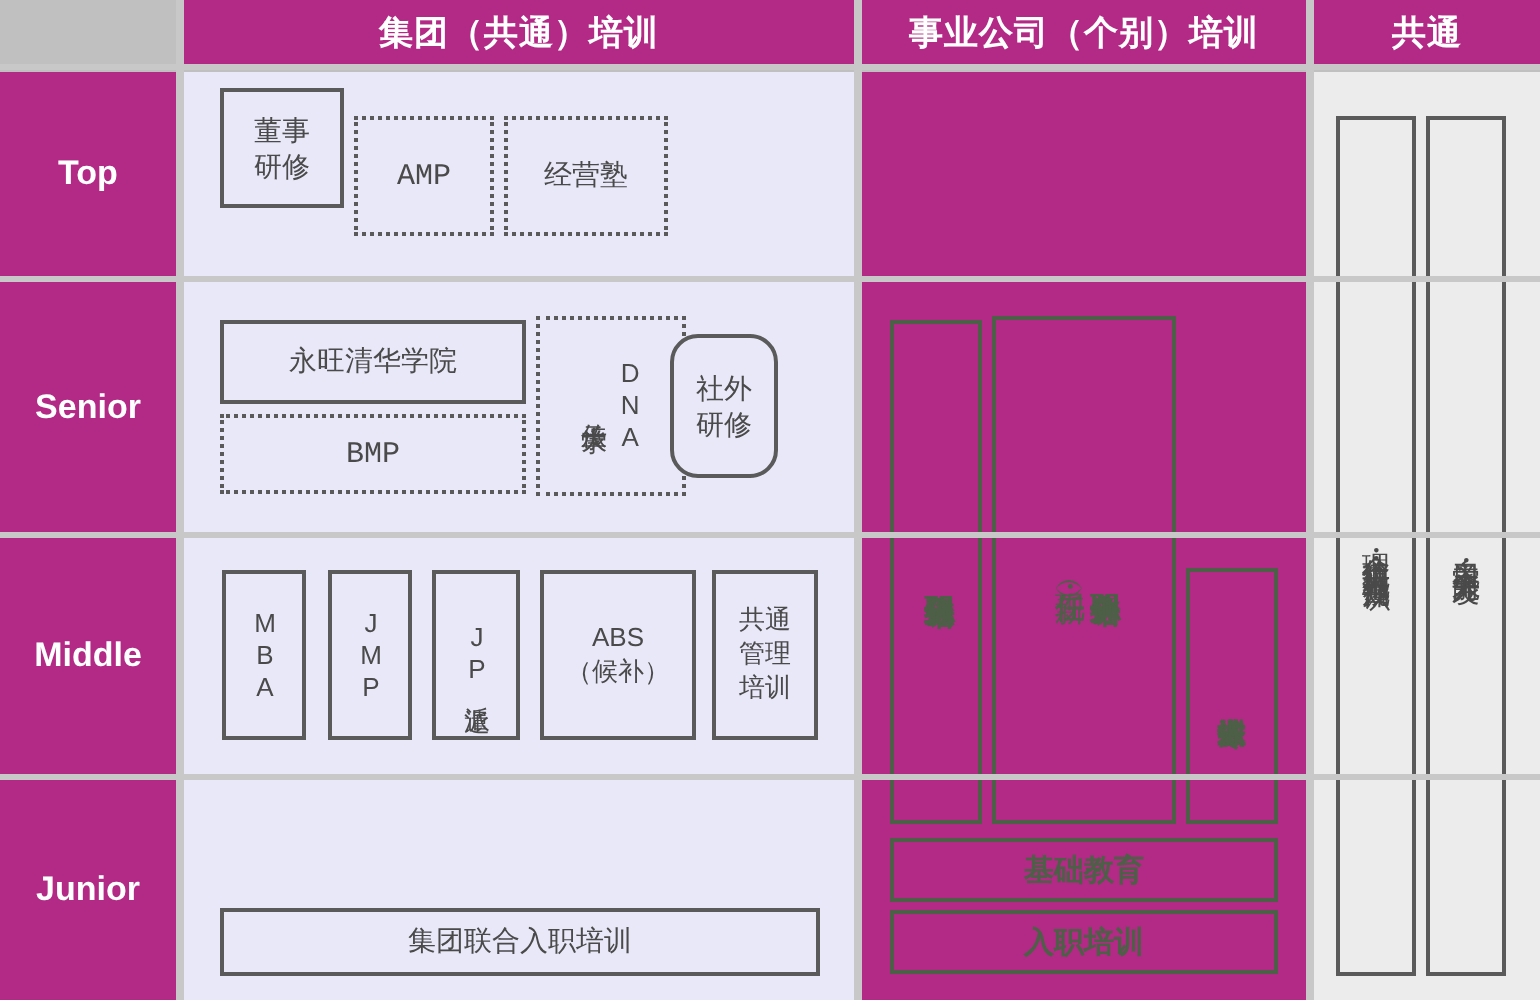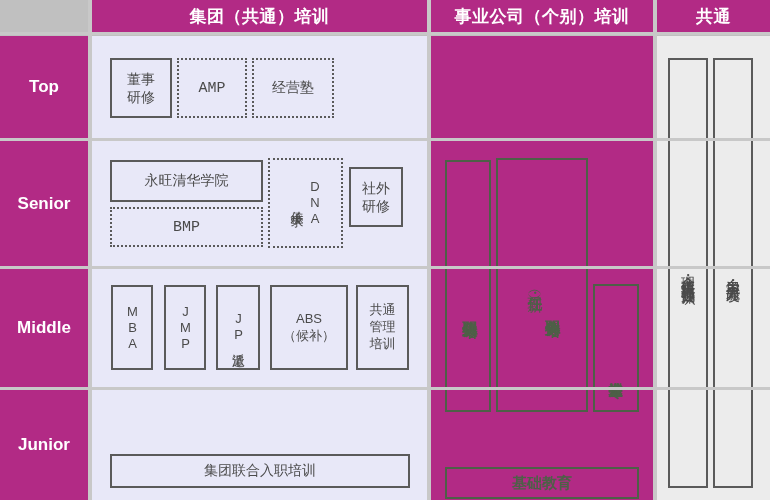--- a/index.html
+++ b/index.html
@@ -59,21 +59,21 @@
   }
   .vtext-b{
     writing-mode:vertical-rl;
     text-orientation:upright;
     line-height:1.05;
     letter-spacing:0px;
   }
   .f13{font-size:13px;}
   .f14{font-size:14px;}
   .f15{font-size:15px;font-family:Liberation Mono, monospace;}
-  .bold{font-weight:bold;margin-top:48px;}
+  .bold{font-weight:bold;}
   .lh13{line-height:1.3;}
 
   
   .hline{position:absolute;background:#c8c8c8;height:3px;left:0;width:770px;}
   .vline{position:absolute;background:#c8c8c8;width:4px;top:0;}
 </style>
 </head>
 <body>
 
 <div id="root">
@@ -110,42 +110,42 @@
   <div class="abs col-a" style="left:92px;top:269px;width:335px;height:118px;"></div>
   <div class="abs col-a" style="left:92px;top:390px;width:335px;height:110px;"></div>
 
   <div class="abs col-b" style="left:431px;top:36px;width:222px;height:102px;"></div>
   <div class="abs col-b" style="left:431px;top:141px;width:222px;height:125px;"></div>
   <div class="abs col-b" style="left:431px;top:269px;width:222px;height:118px;"></div>
   <div class="abs col-b" style="left:431px;top:390px;width:222px;height:110px;"></div>
 
   <div class="abs col-c" style="left:657px;top:36px;width:113px;height:464px;"></div>
 
-  <div class="box solid onA f14 lh13" style="left:110px;top:58px;width:62px;height:60px;">
+  <div class="box solid onA f14 lh13" style="left:110px;top:44px;width:62px;height:60px;">
     <span style="white-space:pre-line;">董事
 研修</span>
   </div>
   <div class="box dotted onA f15" style="left:177px;top:58px;width:70px;height:60px;">
     <span>AMP</span>
   </div>
   <div class="box dotted onA f14" style="left:252px;top:58px;width:82px;height:60px;">
     <span>经营塾</span>
   </div>
 
   <div class="box solid onA f14" style="left:110px;top:160px;width:153px;height:42px;">
     <span>永旺清华学院</span>
   </div>
   <div class="box dotted onA f15" style="left:110px;top:207px;width:153px;height:40px;">
     <span>BMP</span>
   </div>
   <div class="box dotted onA" style="left:268px;top:158px;width:75px;height:90px;gap:4px;">
     <span class="vtext f13">传承大学</span>
     <span class="vtext f13">DNA</span>
   </div>
-  <div class="box solid onA f14 lh13" style="left:349px;top:167px;width:54px;height:60px;">
+  <div class="box solid onA f14 lh13" style="left:335px;top:167px;width:54px;height:72px;border-radius:14px;">
     <span style="white-space:pre-line;">社外
 研修</span>
   </div>
 
   <div class="box solid onA" style="left:111px;top:285px;width:42px;height:85px;">
     <span class="vtext f13">MBA</span>
   </div>
   <div class="box solid onA" style="left:164px;top:285px;width:42px;height:85px;">
     <span class="vtext f13">JMP</span>
   </div>

